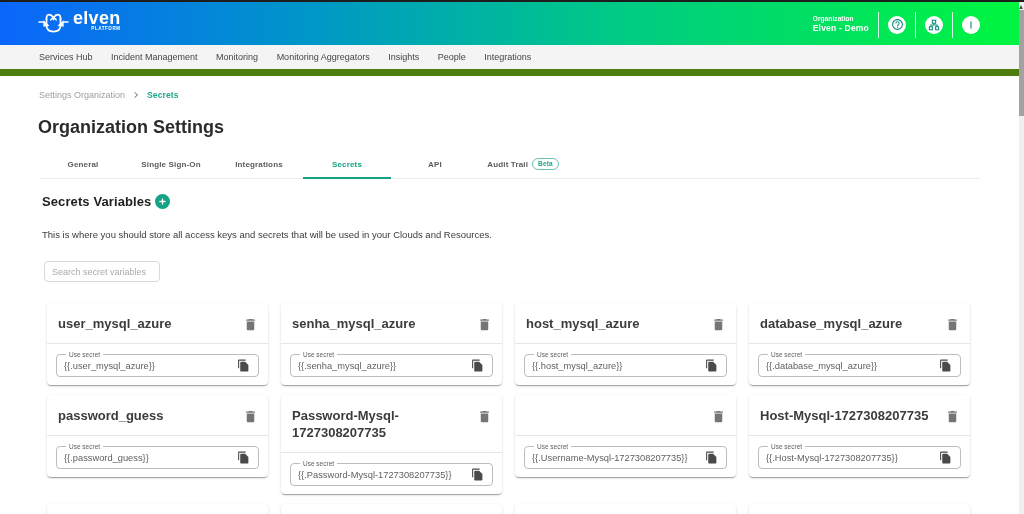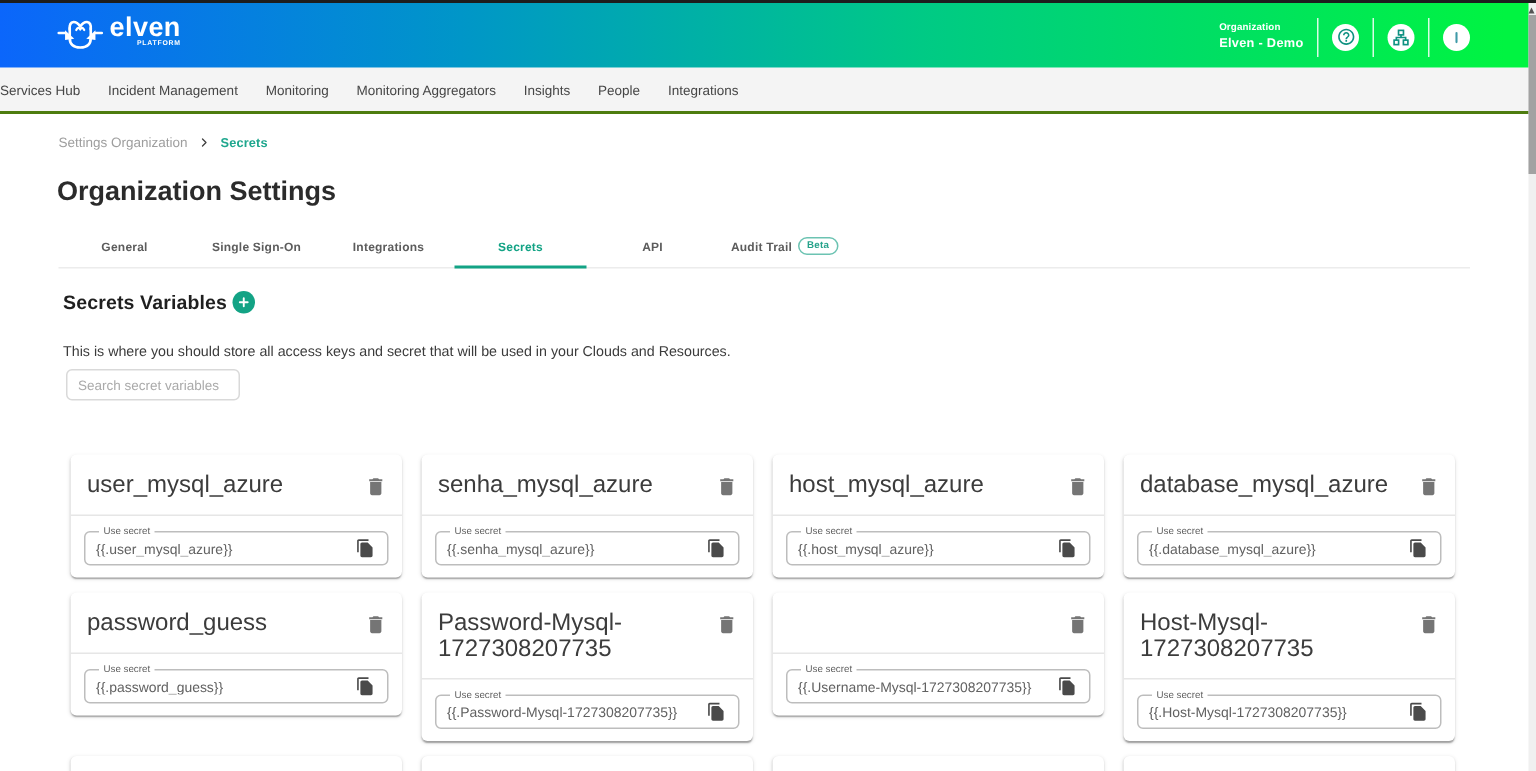--- a/index.html
+++ b/index.html
@@ -22,21 +22,21 @@
   .header-right { position:absolute; right:44px; top:2px; height:41px; display:flex; align-items:center; }
   .org-block { text-align:left; color:#fff; }
   .org-label { font-size:6.5px; font-weight:bold; line-height:8px; letter-spacing:.1px; }
   .org-name { font-size:8.5px; font-weight:bold; line-height:11px; letter-spacing:.2px; }
   .hdr-sep { width:1px; height:26px; background:rgba(255,255,255,.85); margin:0 9px; }
   .hdr-btn { width:18px; height:18px; border-radius:50%; background:#fff; display:flex; align-items:center; justify-content:center; border:none; cursor:pointer; padding:0; }
   .hdr-btn svg { display:block; }
 
   
   .main-nav { position:absolute; top:45px; left:0; width:1024px; height:31px; background:#f4f4f4;
-    border-bottom:2px solid #4d7c0f; display:flex; align-items:center; z-index:5; }
+    border-bottom:7px solid #4d7c0f; display:flex; align-items:center; padding-left:39px; z-index:5; }
   .nav-item { font-size:9px; color:#464646; margin-right:18.5px; white-space:nowrap; cursor:pointer; }
 
   
   .breadcrumb { position:absolute; top:90px; left:39px; display:flex; align-items:center; }
   .crumb-parent { font-size:9px; color:#9e9e9e; cursor:pointer; }
   .crumb-sep { margin:0 7px; display:flex; align-items:center; }
   .crumb-current { font-size:8.5px; color:#1fa78e; font-weight:bold; letter-spacing:.1px; }
 
   
   .page-title { position:absolute; top:117px; left:38px; font-size:18px; font-weight:bold; letter-spacing:0px; color:#2b2b2b; }
@@ -46,31 +46,31 @@
   .tab { position:relative; width:88px; height:100%; display:flex; align-items:center; justify-content:center; font-size:8px; color:#5c5c5c; font-weight:bold; letter-spacing:.15px; cursor:pointer; }
   .tab.active { color:#13a385; }
   .tab.active::after { content:""; position:absolute; left:0; right:0; bottom:-1px; height:2px; background:#13a385; }
   .tab .beta-chip { margin-left:4px; font-size:6.5px; color:#26a28a; border:1px solid #6cc3b2; border-radius:8px; padding:1px 5px 1.5px 5px; line-height:7px; font-weight:bold; }
 
   
   .sec-heading { position:absolute; top:194px; left:42px; display:flex; align-items:center; }
   .sec-heading-text { font-size:13px; font-weight:bold; color:#1f1f1f; letter-spacing:.1px; }
   .add-btn { width:15px; height:15px; border-radius:50%; background:#13a385; border:none; margin-left:4px; display:flex; align-items:center; justify-content:center; cursor:pointer; padding:0; }
   .sec-desc { position:absolute; top:229px; left:42px; font-size:9.5px; color:#3b3b3b; }
-  .search-box { position:absolute; top:246px; left:44px; width:116px; height:21px; border:1px solid #d9d9d9; border-radius:4px; background:#fff; font-family:"Liberation Sans",sans-serif; font-size:9px; color:#555; padding:0 7px; outline:none; }
+  .search-box { position:absolute; top:261px; left:44px; width:116px; height:21px; border:1px solid #d9d9d9; border-radius:4px; background:#fff; font-family:"Liberation Sans",sans-serif; font-size:9px; color:#555; padding:0 7px; outline:none; }
   .search-box::placeholder { color:#aaaaaa; }
 
   
   .cards-row { position:absolute; left:47px; display:flex; align-items:flex-start; }
   .cards-row .card { margin-right:13px; }
   .row-1 { top:303px; } .row-2 { top:395px; } .row-3 { top:504px; }
   .card { width:221px; background:#fff; border-radius:4px;
     box-shadow:0 2px 1px -1px rgba(0,0,0,.2), 0 1px 1px 0 rgba(0,0,0,.14), 0 1px 3px 0 rgba(0,0,0,.12); }
   .card-head { position:relative; padding:12px 38px 11px 11px; min-height:40px; }
-  .card-title { font-size:16px; line-height:17px; color:#3c3c3c; word-wrap:break-word; }
+  .card-title { font-size:13px; line-height:17px; color:#3c3c3c; word-wrap:break-word;font-weight:bold; }
   .trash-btn { position:absolute; top:14px; right:10px; width:15px; height:15px; border:none; background:transparent; padding:0; cursor:pointer; }
   .card-divider { height:1px; background:#e6e6e6; }
   .card-body { padding:10px 9px 8px 9px; }
   .secret-field { position:relative; height:23px; border:1px solid #bdbdbd; border-radius:4px; display:flex; align-items:center; padding:0 8px 0 7px; }
   .secret-legend { position:absolute; top:-5px; left:9px; background:#fff; padding:0 3px; font-size:6.5px; color:#5f5f5f; line-height:9px; white-space:nowrap; }
   .secret-value { flex:1; font-size:9.3px; color:#616161; white-space:nowrap; overflow:hidden; }
   .copy-btn { width:14px; height:14px; border:none; background:transparent; padding:0; cursor:pointer; display:flex; align-items:center; justify-content:center; }
   .card.stub { height:40px; }
 
   
@@ -192,21 +192,21 @@
 
   <div class="sec-heading">
     <span class="sec-heading-text">Secrets Variables</span>
     <button class="add-btn">
       <svg width="9" height="9" viewBox="0 0 24 24" fill="none" stroke="#ffffff" stroke-width="3.4" stroke-linecap="round">
           <path d="M12 5v14M5 12h14"></path>
         </svg>
     </button>
   </div>
 
-  <div class="sec-desc">This is where you should store all access keys and secret that will be used in your Clouds and Resources.</div>
+  <div class="sec-desc">This is where you should store all access keys and secrets that will be used in your Clouds and Resources.</div>
 
   <input class="search-box" type="text" placeholder="Search secret variables" style="">
 
   <div class="cards-row row-1" id="cards-row-1">
   <div class="card">
     <div class="card-head">
       <div class="card-title">user_mysql_azure</div>
       <button class="trash-btn">
         <svg width="15" height="15" viewBox="0 0 24 24" fill="#757575">
           <path d="M6 19c0 1.1.9 2 2 2h8c1.1 0 2-.9 2-2V7H6v12zM19 4h-3.5l-1-1h-5l-1 1H5v2h14V4z"></path>

